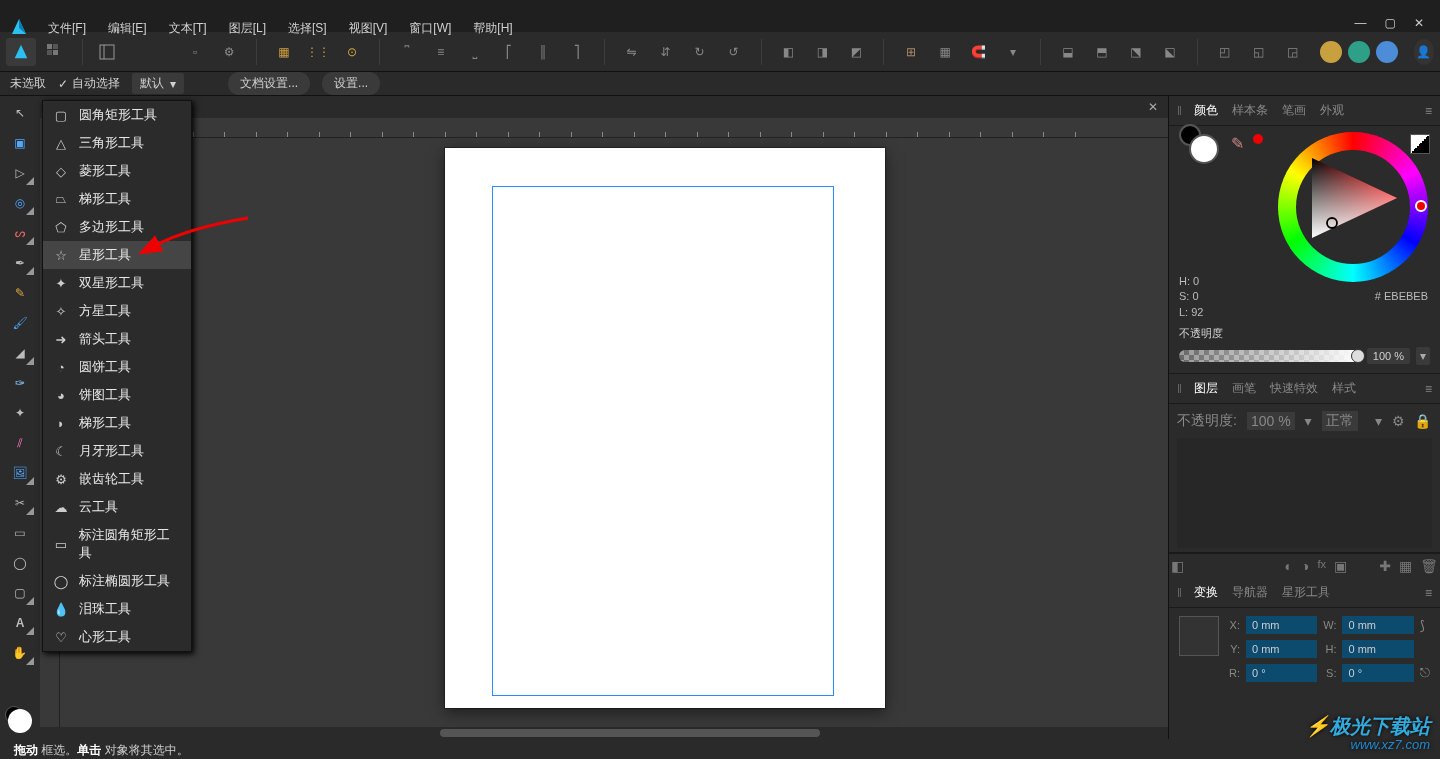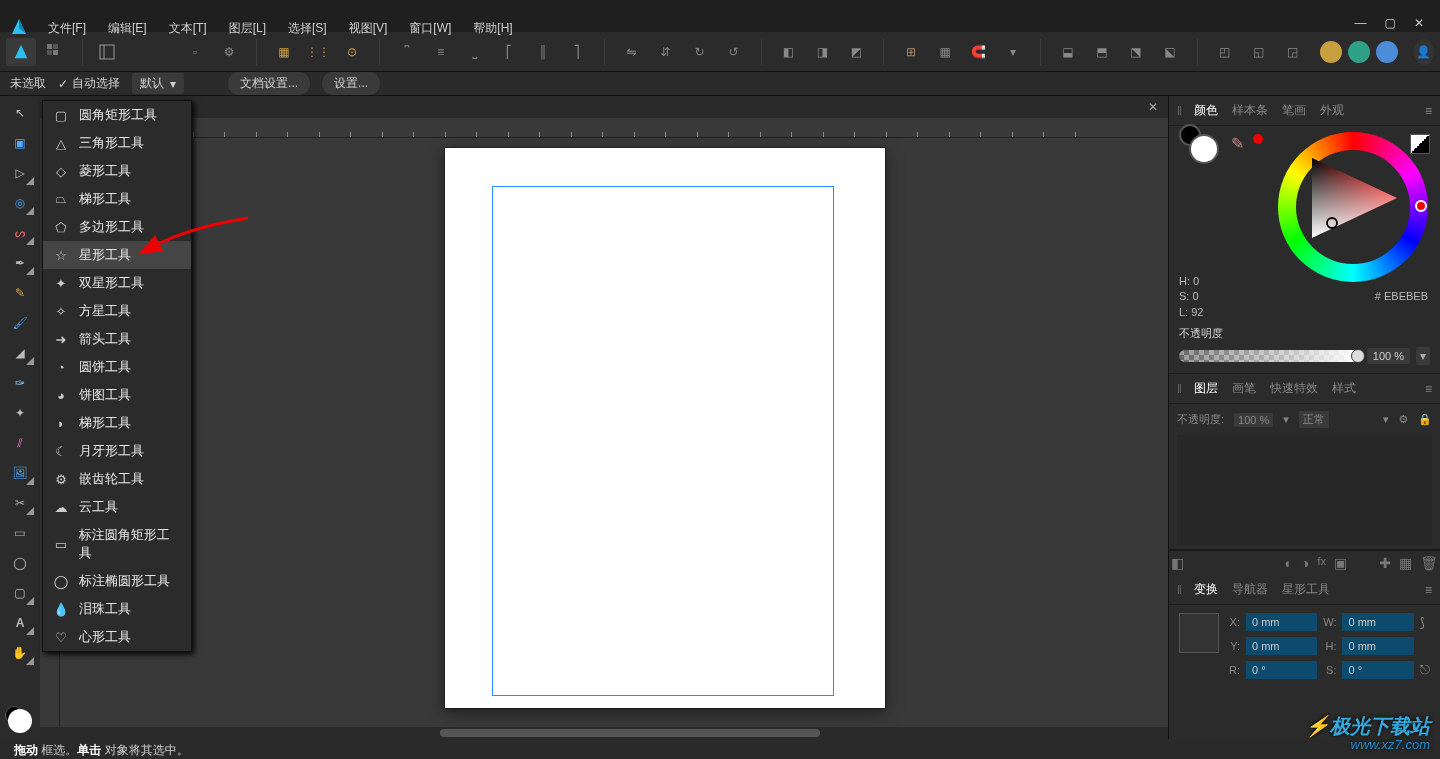--- a/index.html
+++ b/index.html
@@ -91,21 +91,21 @@
 .swatch-sq { position:absolute; right:10px; top:8px; width:20px;height:20px; border:1px solid #555; background:linear-gradient(135deg,#fff 50%,#000 50%);}
 .opacity-row { display:flex; align-items:center; gap:6px; margin-top:6px;}
 .opacity-row .lbl { font-size:11px;}
 .opacity-row .slider { flex:1; height:12px; background:linear-gradient(to right, rgba(255,255,255,0), #fff), repeating-conic-gradient(#666 0 25%, #999 0 50%) 0 0/10px 10px; border-radius:6px; position:relative;}
 .opacity-row .slider .knob { position:absolute; right:-4px; top:-1px; width:14px;height:14px;border-radius:50%;background:#ddd;border:1px solid #333;}
 .opacity-row .val { background:#3a3a3a; padding:2px 6px; border-radius:2px; font-size:11px;}
 .opacity-row .dd { background:#3a3a3a; padding:2px 4px; border-radius:2px; color:#aaa;}
 
 
 .layerspanel { padding:4px 8px; border-bottom:1px solid #1a1a1a;}
-.layer-row { display:flex; gap:10px; align-items:center; font-size:11px; color:#888; padding:3px 0;}
+.layer-row { display:flex; gap:10px; align-items:center; font-size:14px; color:#888; padding:3px 0;}
 .layer-row .val { background:#3a3a3a; padding:1px 4px;}
 .layer-body { height:110px; background:#272727; margin-top:4px;}
 .layer-ico-row { display:flex; gap:8px; justify-content:flex-end; padding:4px 2px; color:#777; font-size:14px; border-top:1px solid #1a1a1a;}
 .layer-ico-row .grp-l { margin-right:auto; display:flex; gap:6px;}
 
 
 .xform { padding:8px 10px; display:grid; grid-template-columns:auto 1fr auto 1fr auto; gap:6px 6px; font-size:11px; align-items:center;}
 .xform .lbl { color:#888; text-align:right;}
 .xform .val { background:#0c4a6e; padding:3px 6px; color:#ccc;}
 .xform .lock { color:#888; font-size:13px;}

